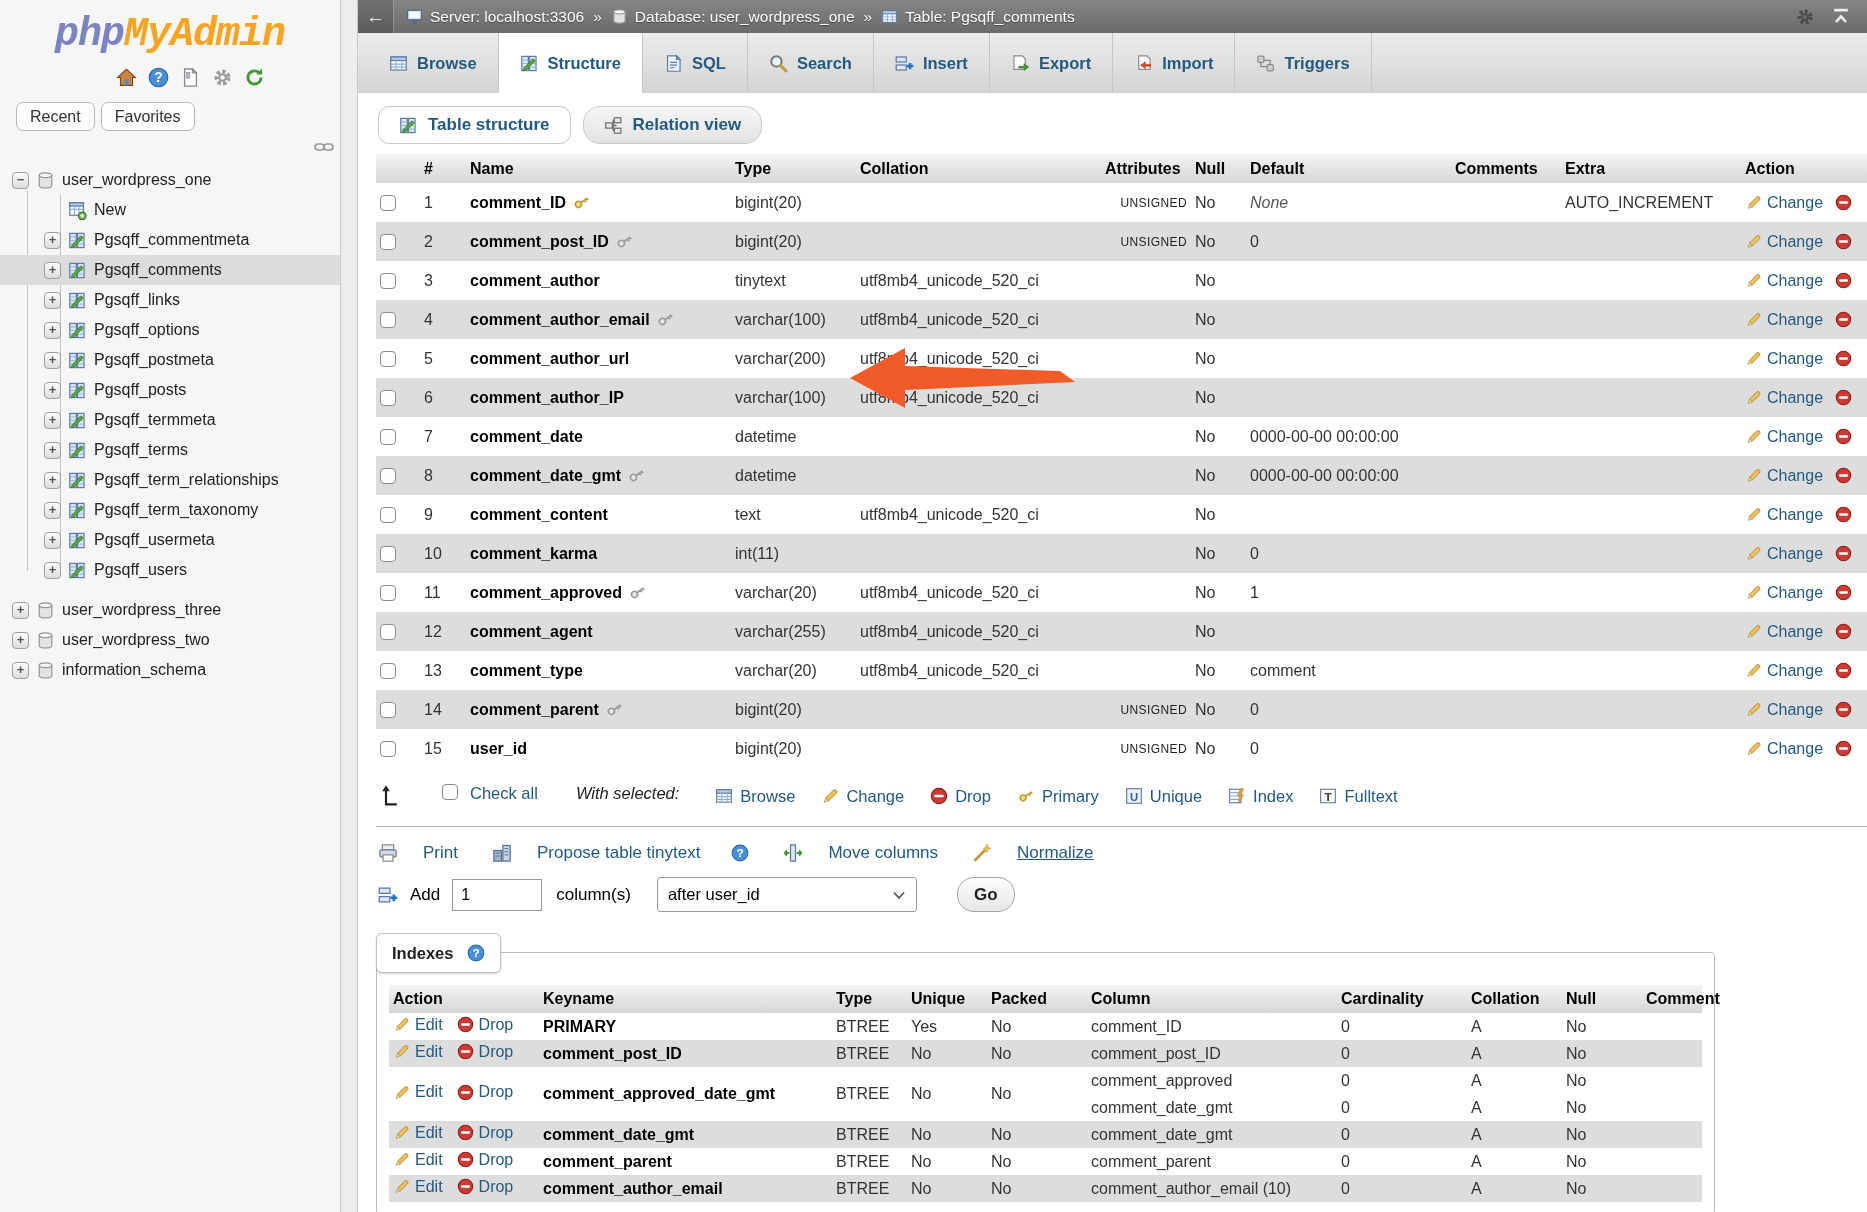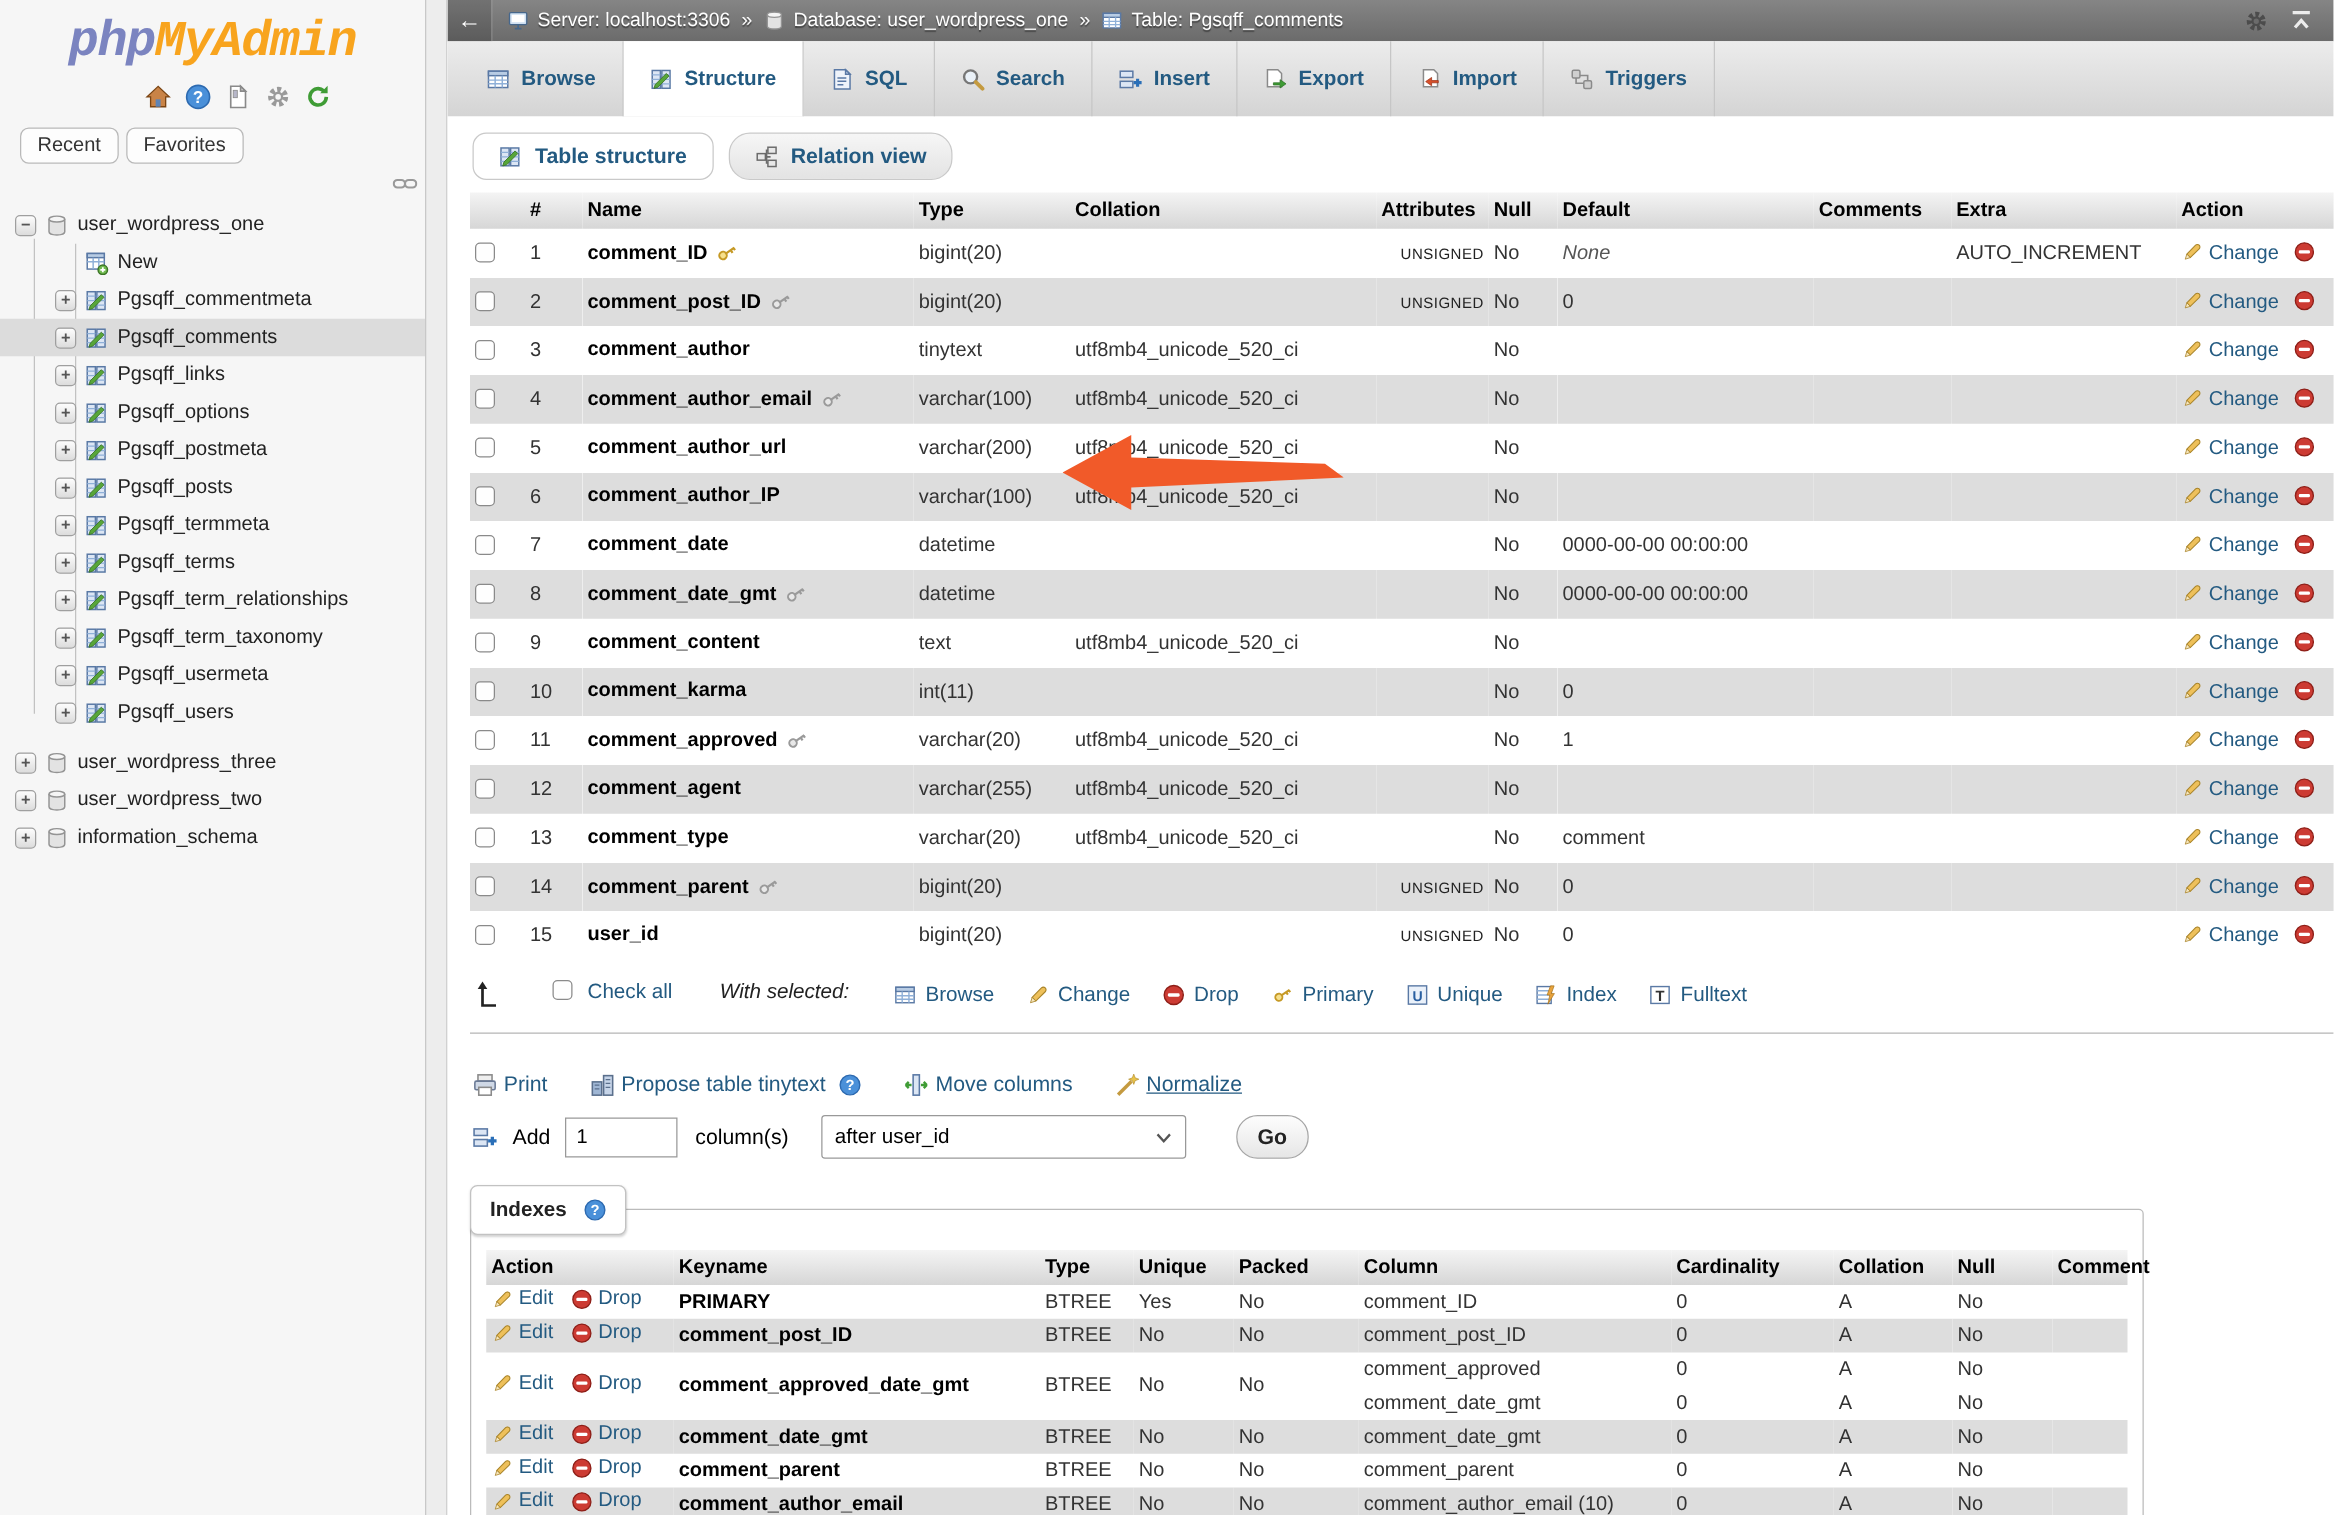--- a/index.html
+++ b/index.html
@@ -93,31 +93,31 @@
      gap:12px; color:#222; }
   .tfoot-actions .bigic { width:24px; height:24px; }
   .tfoot-actions .gap { width:14px; }
   .with-sel { font-style:italic; margin:0 10px 0 26px; }
   .ftact { display:flex; align-items:center; gap:7px; margin-left:14px; font-weight:normal; }
   .ftact .ic { width:18px; height:18px; }
 
   hr.rule { border:none; border-top:1px solid #b5b5b5; margin:18px 0 0 18px; }
 
   .tools { display:flex; align-items:center; gap:34px; margin:16px 0 0 20px; font-size:17px; }
-  .tool { display:flex; align-items:center; gap:5px;margin-top:15px; }
+  .tool { display:flex; align-items:center; gap:25px; }
   .tool .ic { width:20px; height:20px; }
   .tool.u .link { text-decoration:underline; }
   .helpic { width:18px; height:18px; display:inline-block; margin-left:6px; vertical-align:-4px; }
 
   .addrow { display:flex; align-items:center; margin:14px 0 0 20px; font-size:17px; color:#000;
      gap:12px; }
   .addrow .ic { width:20px; height:20px; }
   .addnum { width:90px; height:32px; border:1px solid #999; font-size:16px; padding:0 8px;
      font-family:inherit; }
-  .selectbox { width:292px; height:35px; border:1px solid #999; border-radius:3px; background:#fff;
+  .selectbox { width:260px; height:35px; border:1px solid #999; border-radius:3px; background:#fff;
      display:flex; align-items:center; font-size:16.5px; padding:0 10px; color:#000;
      justify-content:space-between; margin-left:14px; cursor:pointer; }
   .go { width:58px; height:35px; border:1px solid #a5a5a5; border-radius:17px;
      background:linear-gradient(#fdfdfd,#e6e6e6); font-size:17px; font-weight:bold; color:#222;
      margin-left:28px; font-family:inherit; cursor:pointer; }
   .colslabel { margin-left:2px; }
 
   fieldset.indexes { margin:40px 0 0 18px; width:1337px; border:1px solid #bbb; border-radius:4px;
      position:relative; padding:32px 12px 12px 12px; }
   .ix-title { position:absolute; top:-20px; left:-1px; height:40px; background:#fff;

